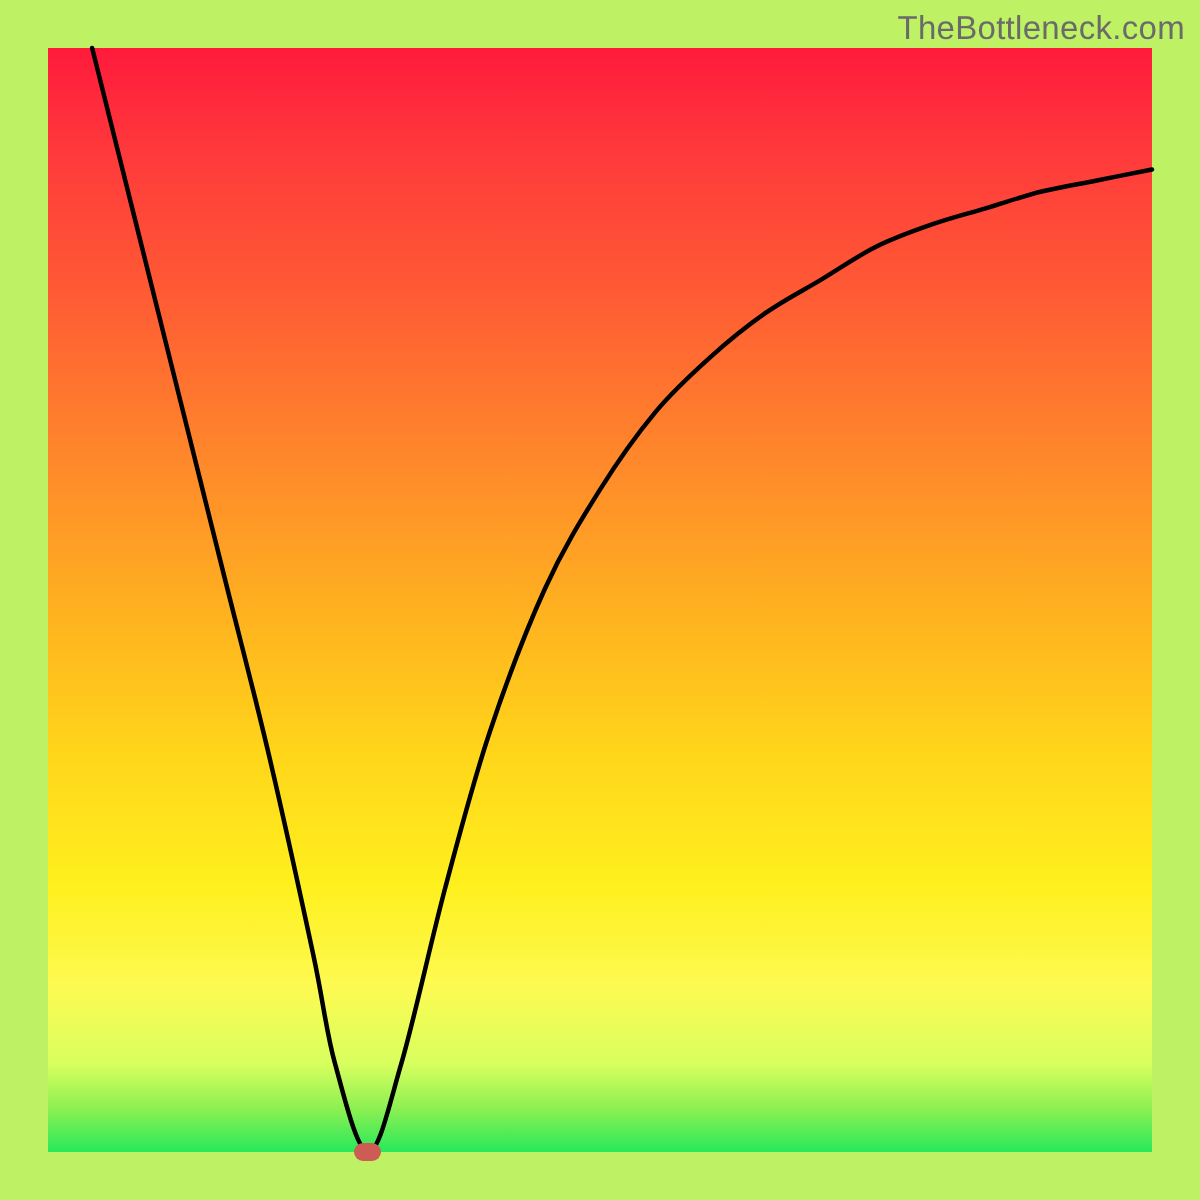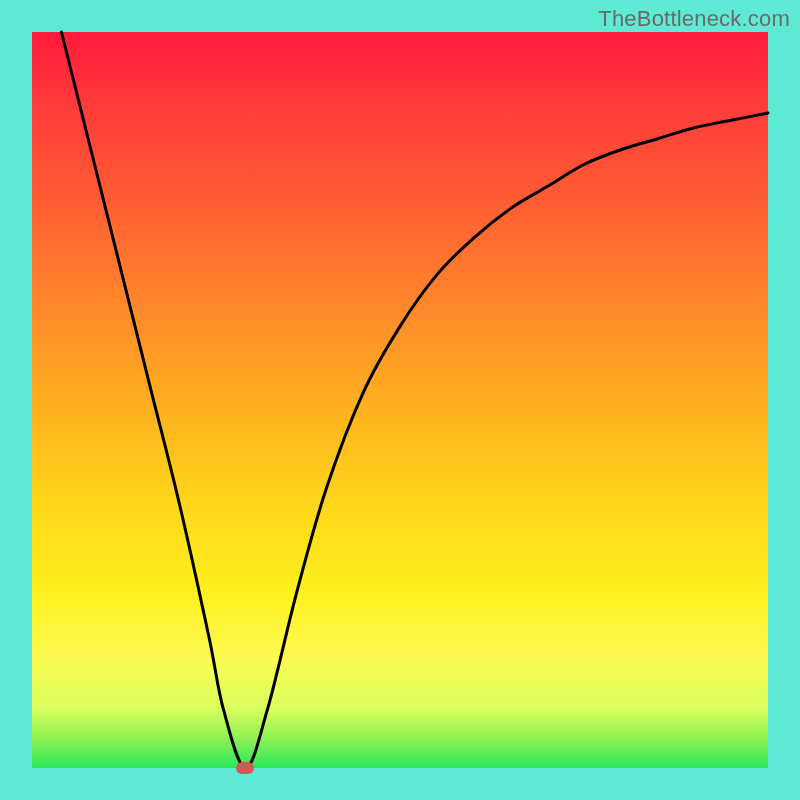--- a/index.html
+++ b/index.html
@@ -7,21 +7,21 @@
     padding: 0;
     width: 800px;
     height: 800px;
     background: #000;
     overflow: hidden;
   }
   .frame {
     position: relative;
     width: 800px;
     height: 800px;
-    background: #5eead4;
+    background: #bef264;
   }
   .plot-area {
     position: absolute;
     left: 32px;
     top: 32px;
     width: 736px;
     height: 736px;
     background: linear-gradient(to bottom,
       #ff1a3c 0%,
       #ff3b3b 10%,

